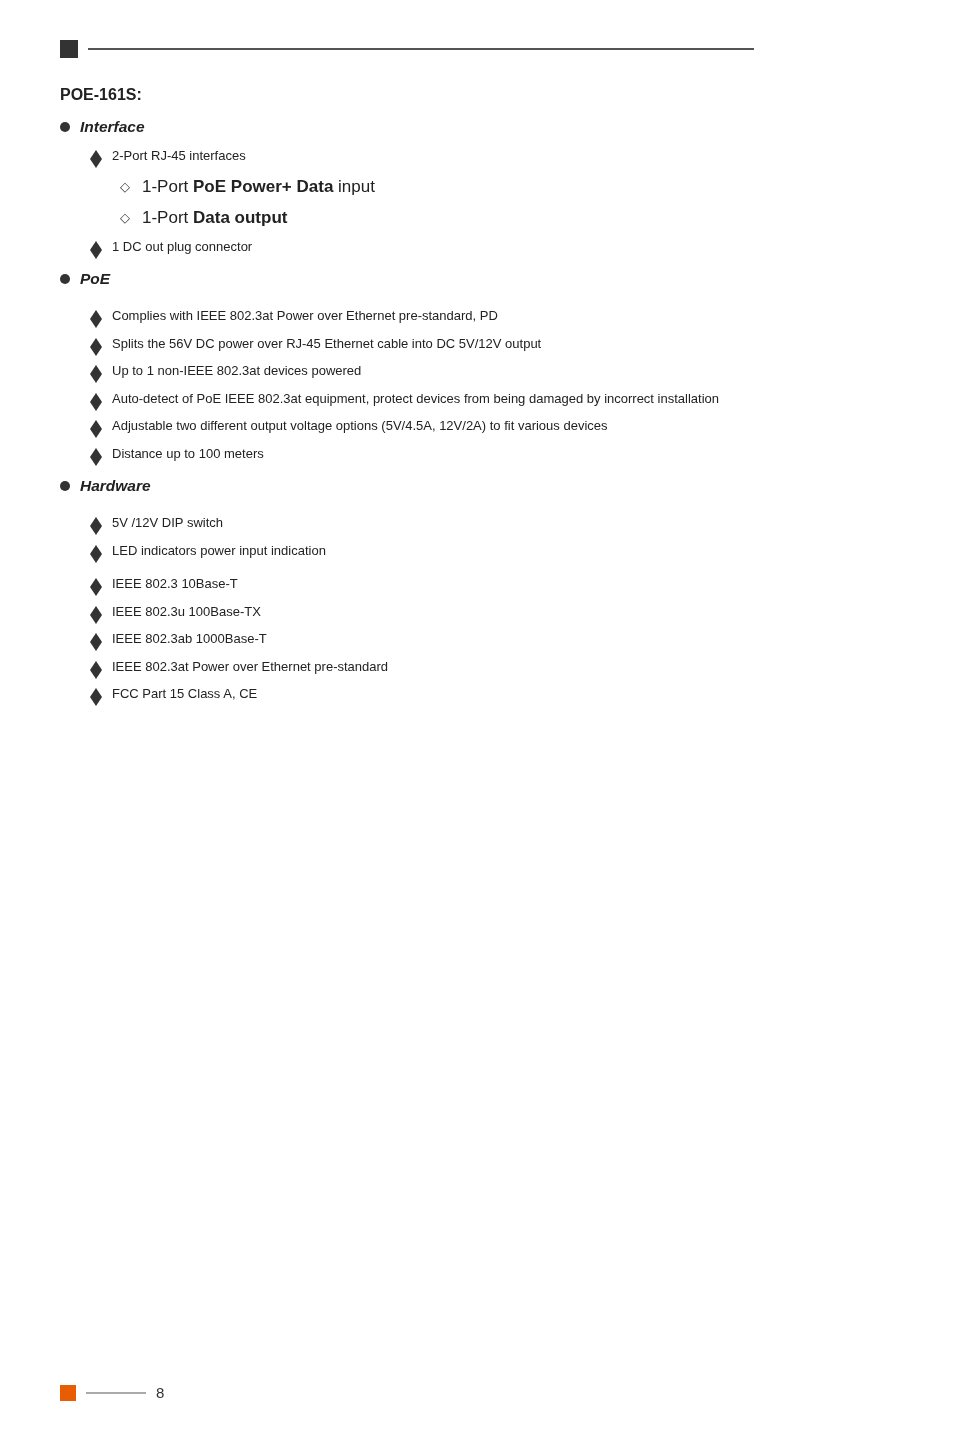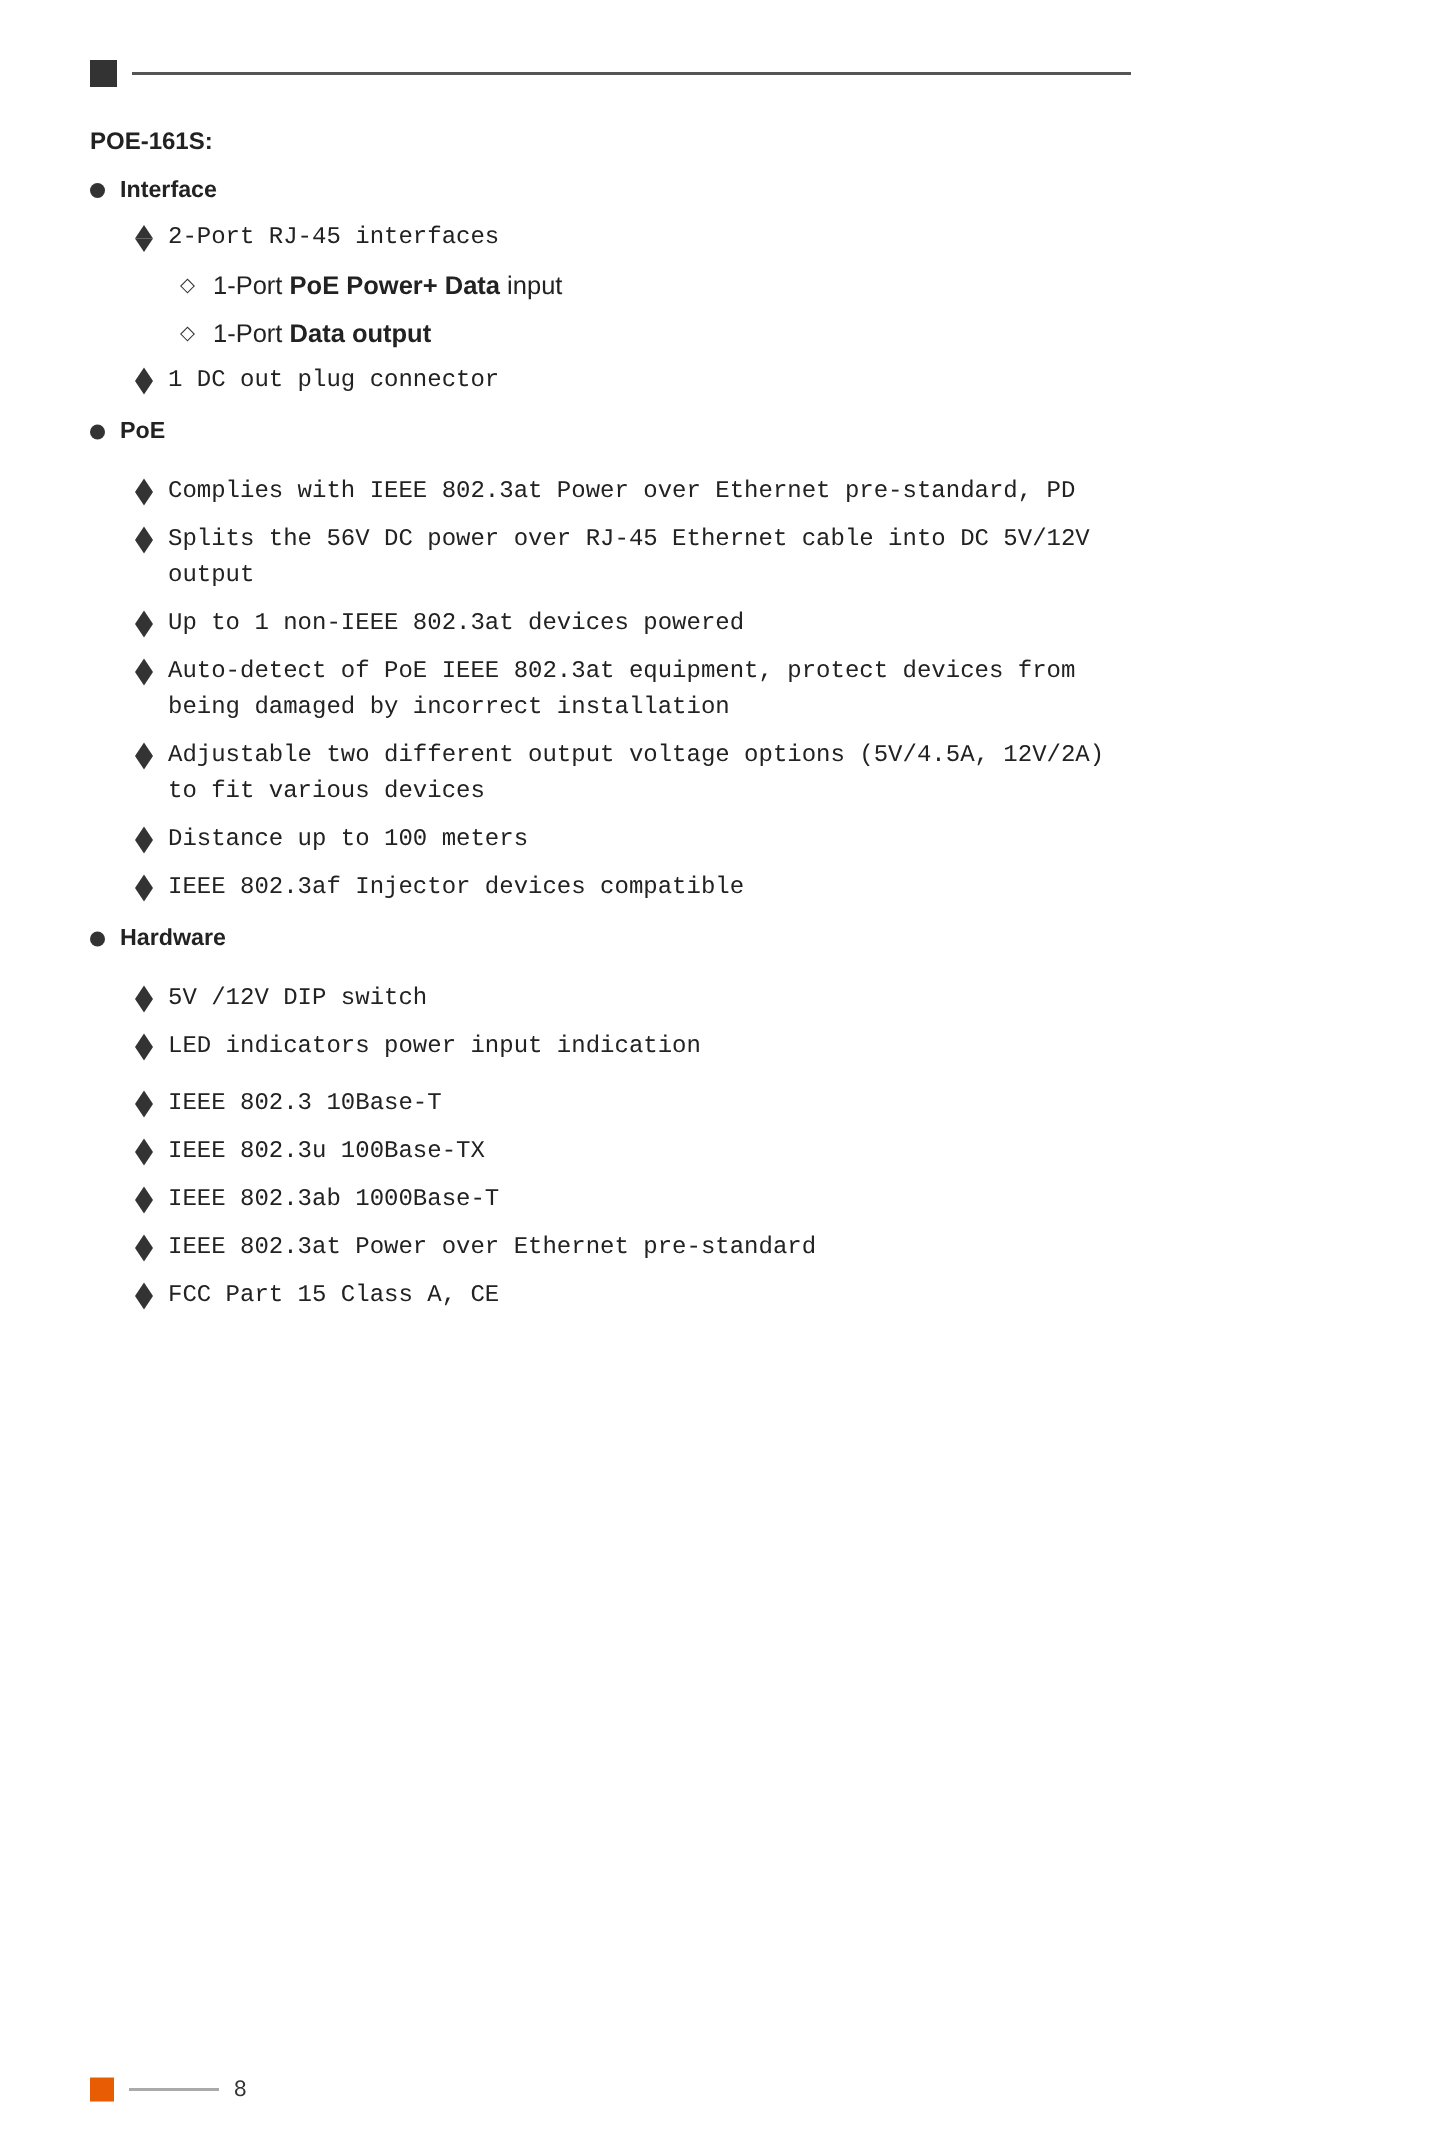--- a/index.html
+++ b/index.html
@@ -50,20 +50,21 @@
       font-size: 16px;
       font-weight: bold;
       margin-bottom: 14px;
       margin-top: 10px;
     }
 
     .section-bullet {
       display: flex;
       align-items: flex-start;
       margin-bottom: 10px;
+      font-style: italic;
     }
 
     .bullet-circle {
       width: 10px;
       height: 10px;
       background: #333;
       border-radius: 50%;
       flex-shrink: 0;
       margin-top: 4px;
       margin-right: 10px;
@@ -103,24 +104,23 @@
       height: 0;
       border-left: 6px solid transparent;
       border-right: 6px solid transparent;
       border-top: 9px solid #333;
       position: absolute;
       top: 9px;
       left: -6px;
     }
 
     .diamond-text {
-      font-size: 16px;
+      font-size: 13px;
       line-height: 1.5;
       flex: 1;
-      font-family: Liberation Mono, monospace;
     }
 
     .sub-items {
       margin-left: 30px;
       margin-top: 4px;
     }
 
     .diamond-sub-item {
       display: flex;
       align-items: flex-start;
@@ -244,24 +244,20 @@
       <div class="diamond-text">Auto-detect of PoE IEEE 802.3at equipment, protect devices from being damaged by incorrect installation</div>
     </div>
     <div class="diamond-item">
       <div class="diamond-bullet"></div>
       <div class="diamond-text">Adjustable two different output voltage options (5V/4.5A, 12V/2A) to fit various devices</div>
     </div>
     <div class="diamond-item">
       <div class="diamond-bullet"></div>
       <div class="diamond-text">Distance up to 100 meters</div>
     </div>
-    <div class="diamond-item">
-      <div class="diamond-bullet"></div>
-      <div class="diamond-text">IEEE 802.3af Injector devices compatible</div>
-    </div>
   </div>
 
   <div class="section-bullet section-gap">
     <div class="bullet-circle"></div>
     <span class="section-label">Hardware</span>
   </div>
   <div class="section-content">
     <div class="diamond-item">
       <div class="diamond-bullet"></div>
       <div class="diamond-text">5V /12V DIP switch</div>

